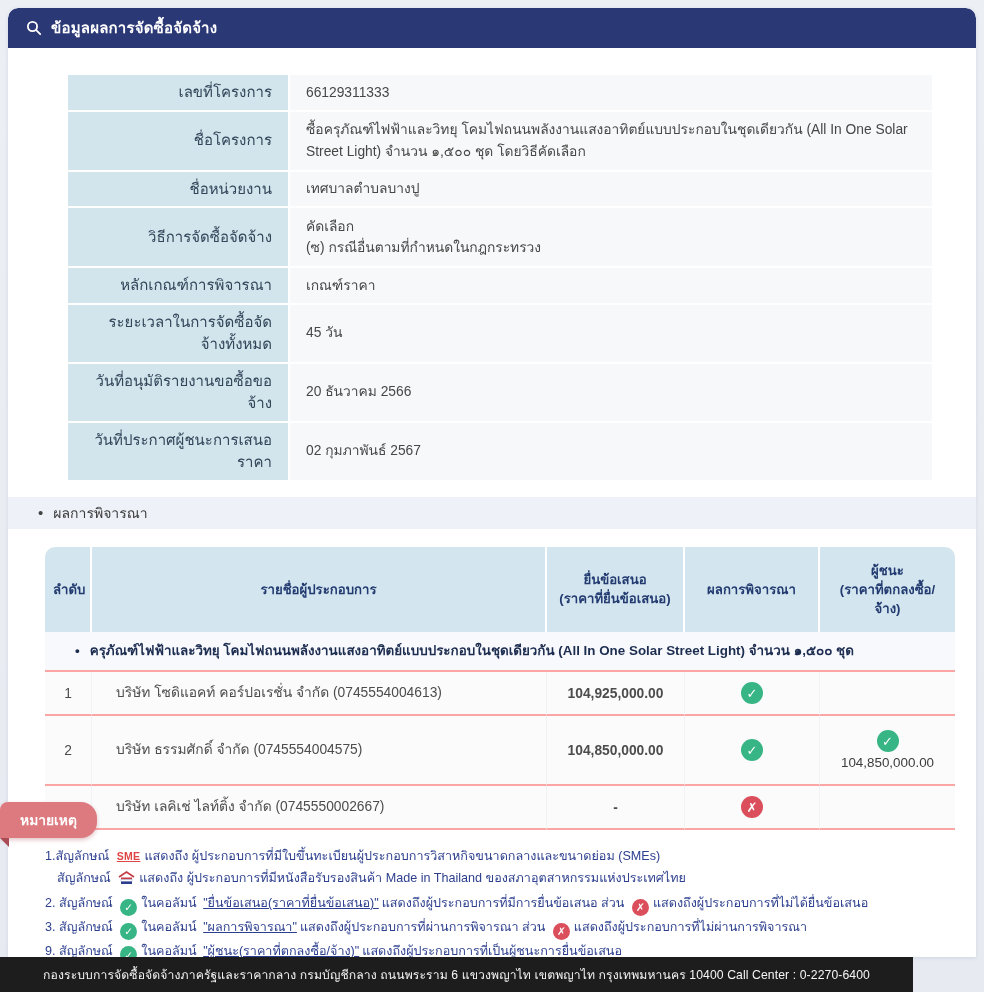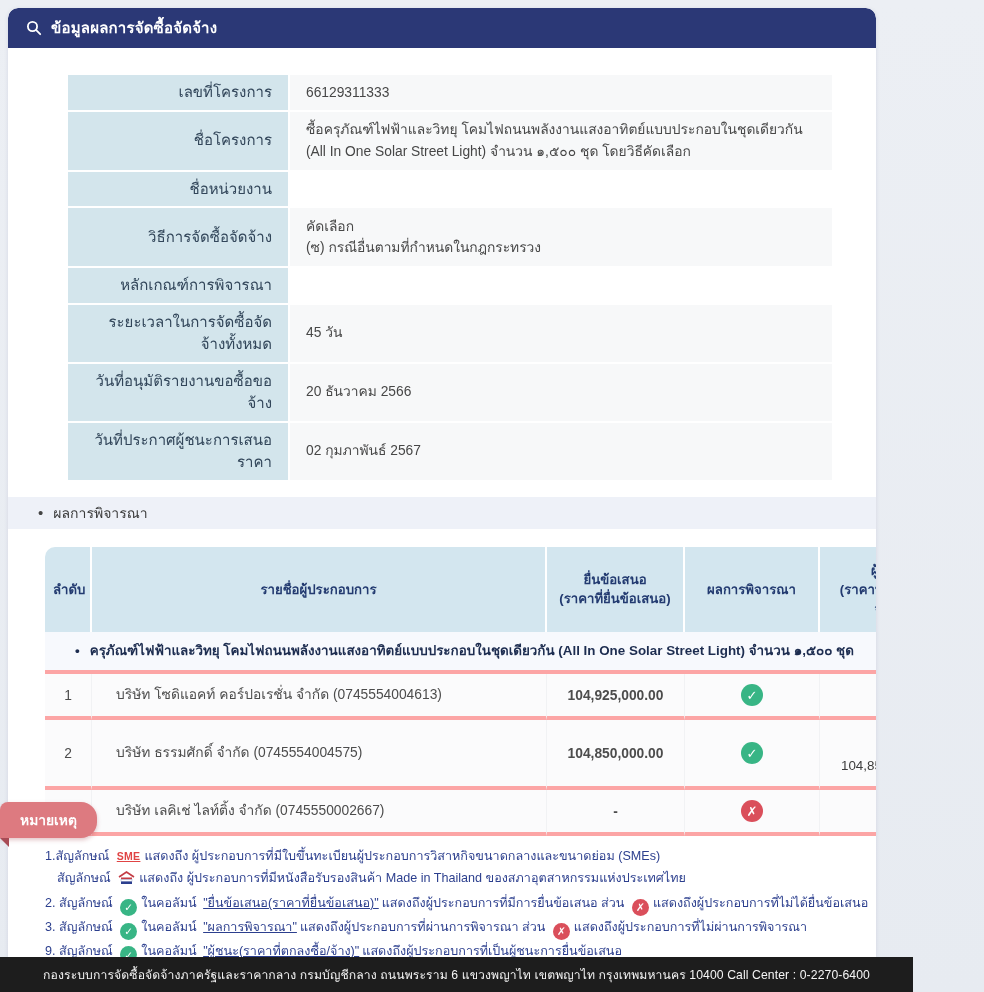--- a/index.html
+++ b/index.html
@@ -6,21 +6,21 @@
   html,body { width:984px; height:992px; }
   body {
     font-family:"Liberation Sans","DejaVu Sans",sans-serif;
     background:#e9edf2;
     overflow:hidden;
   }
   .page { position:relative; width:984px; height:992px; background:linear-gradient(180deg,#eceff4 0%,#e7ebf1 100%); }
 
   
   .card {
-    position:absolute; left:8px; top:8px; width:868px; bottom:35px;
+    position:absolute; left:8px; top:8px; width:968px; bottom:35px;
     background:#ffffff; border-radius:10px 10px 0 0;
     box-shadow:0 1px 4px rgba(40,60,110,.12);
     overflow:hidden;
   }
 
   
   .card-header {
     height:40px; background:#2b3876; border-radius:10px 10px 0 0;
     display:flex; align-items:center; padding:0 18px; gap:9px;
   }
@@ -57,21 +57,21 @@
   .r-table col.c1{width:47px;} .r-table col.c2{width:455px;} .r-table col.c3{width:138px;}
   .r-table col.c4{width:135px;} .r-table col.c5{width:135px;}
   .r-table thead th {
     background:#d3e6ef; color:#223a70; font-size:13.2px; font-weight:bold;
     padding:14px 8px; line-height:1.45; text-align:center; vertical-align:middle;
     border-right:2px solid #ffffff; height:78px;
   }
   .r-table thead th:first-child { border-radius:10px 0 0 0;margin-top:7px; }
   .r-table thead th:last-child { border-radius:0 10px 0 0; border-right:none; }
   .r-table td { font-size:13.8px; color:#4c4c4c; vertical-align:middle;
-    border-bottom:4px solid #fca5a5; border-right:1px solid #f1f2f4; background:#fbfbfc; }
+    border-bottom:2px solid #fca5a5; border-right:1px solid #f1f2f4; background:#fbfbfc; }
   .r-table td:last-child { border-right:none; }
   .r-table tr.group-row td {
     background:#f7f9fd; color:#1d2d50; font-weight:bold; font-size:13.4px;
     padding:9px 10px 9px 30px; line-height:1.5;
   }
   .group-bullet { margin-right:10px; font-weight:bold; }
   .cell-no { text-align:center; padding:10px 4px; }
   .cell-name { padding:10px 10px 10px 24px; line-height:1.5; }
   .cell-offer { text-align:center; padding:10px 6px;font-weight:bold; }
   .cell-center { text-align:center; padding:10px 6px; }
@@ -144,30 +144,36 @@
           </div>
       </div>
       <div class="d-row h2">
         <div class="d-label">ชื่อโครงการ</div>
         <div class="d-value">
             <span>ซื้อครุภัณฑ์ไฟฟ้าและวิทยุ โคมไฟถนนพลังงานแสงอาทิตย์แบบประกอบในชุดเดียวกัน (All In One Solar Street Light) จำนวน ๑,๕๐๐ ชุด โดยวิธีคัดเลือก</span>
           </div>
       </div>
       <div class="d-row h1">
         <div class="d-label">ชื่อหน่วยงาน</div>
+        <div class="d-value">
+            <span>เทศบาลตำบลบางปู</span>
+          </div>
       </div>
       <div class="d-row h2">
         <div class="d-label">วิธีการจัดซื้อจัดจ้าง</div>
         <div class="d-value">
             <span>คัดเลือก</span>
             <span>(ซ) กรณีอื่นตามที่กำหนดในกฎกระทรวง</span>
           </div>
       </div>
       <div class="d-row h1">
         <div class="d-label">หลักเกณฑ์การพิจารณา</div>
+        <div class="d-value">
+            <span>เกณฑ์ราคา</span>
+          </div>
       </div>
       <div class="d-row h1">
         <div class="d-label">ระยะเวลาในการจัดซื้อจัดจ้างทั้งหมด</div>
         <div class="d-value">
             <span>45 วัน</span>
           </div>
       </div>
       <div class="d-row h1">
         <div class="d-label">วันที่อนุมัติรายงานขอซื้อขอจ้าง</div>
         <div class="d-value">

